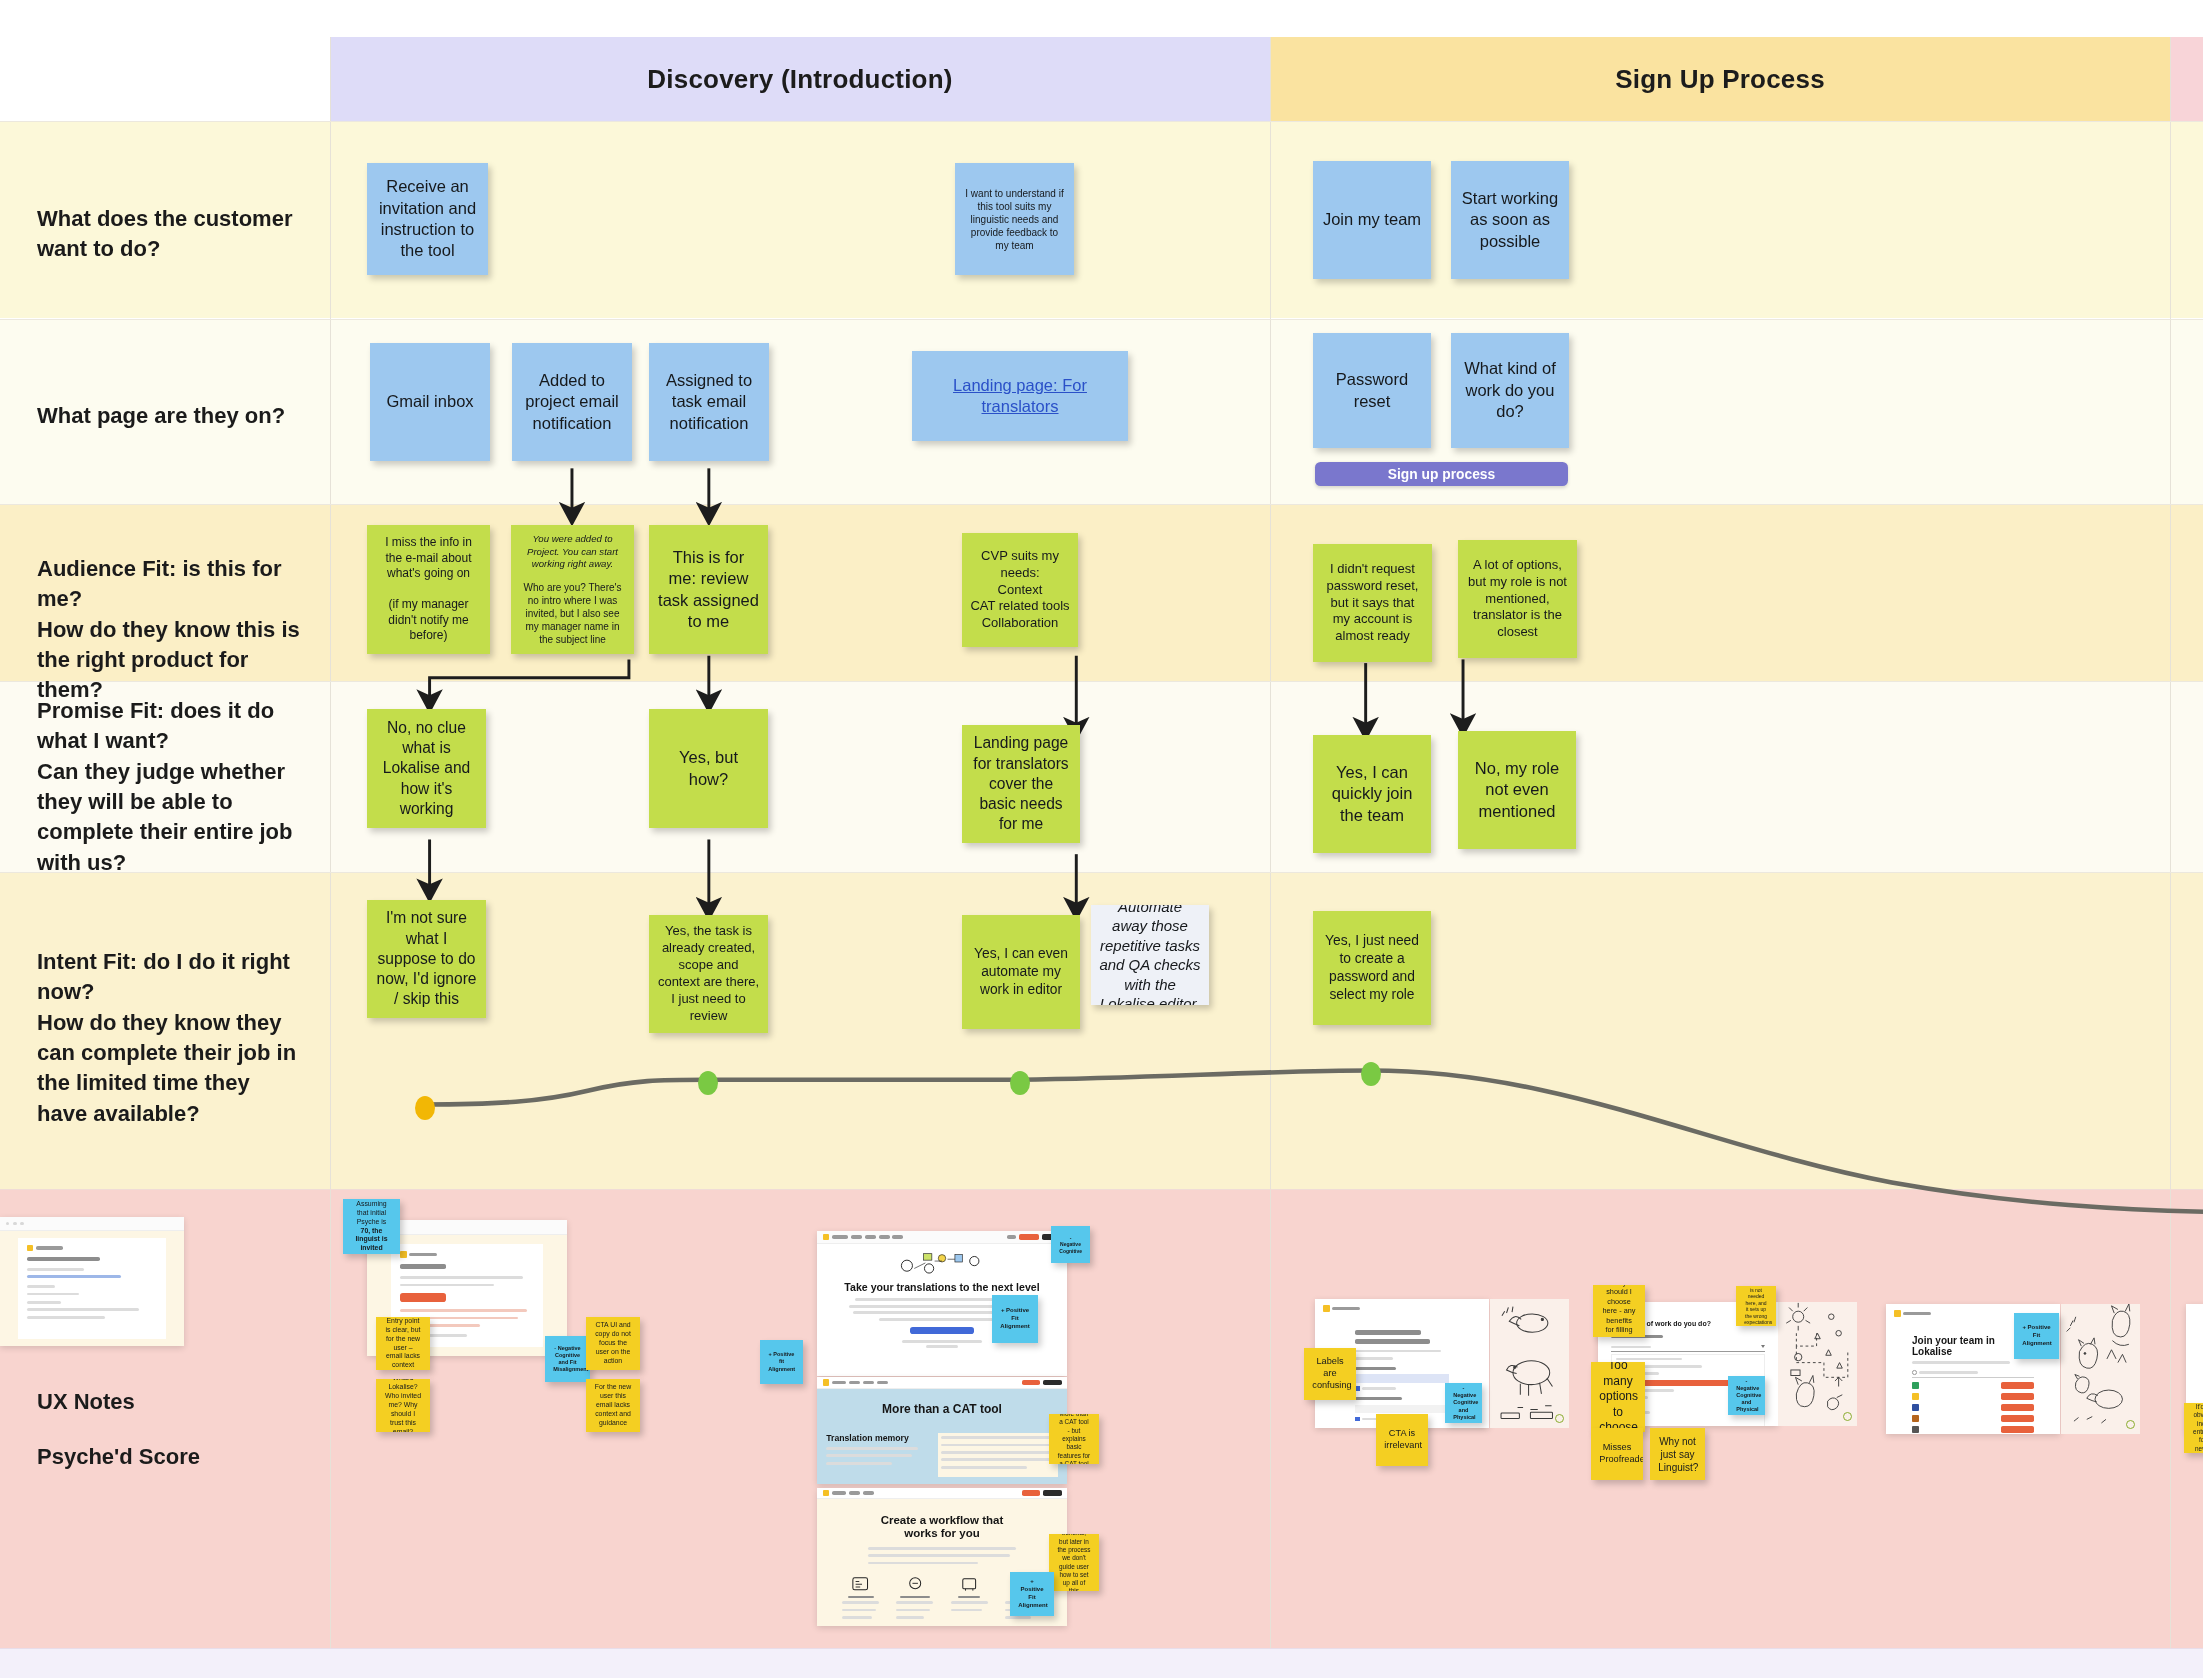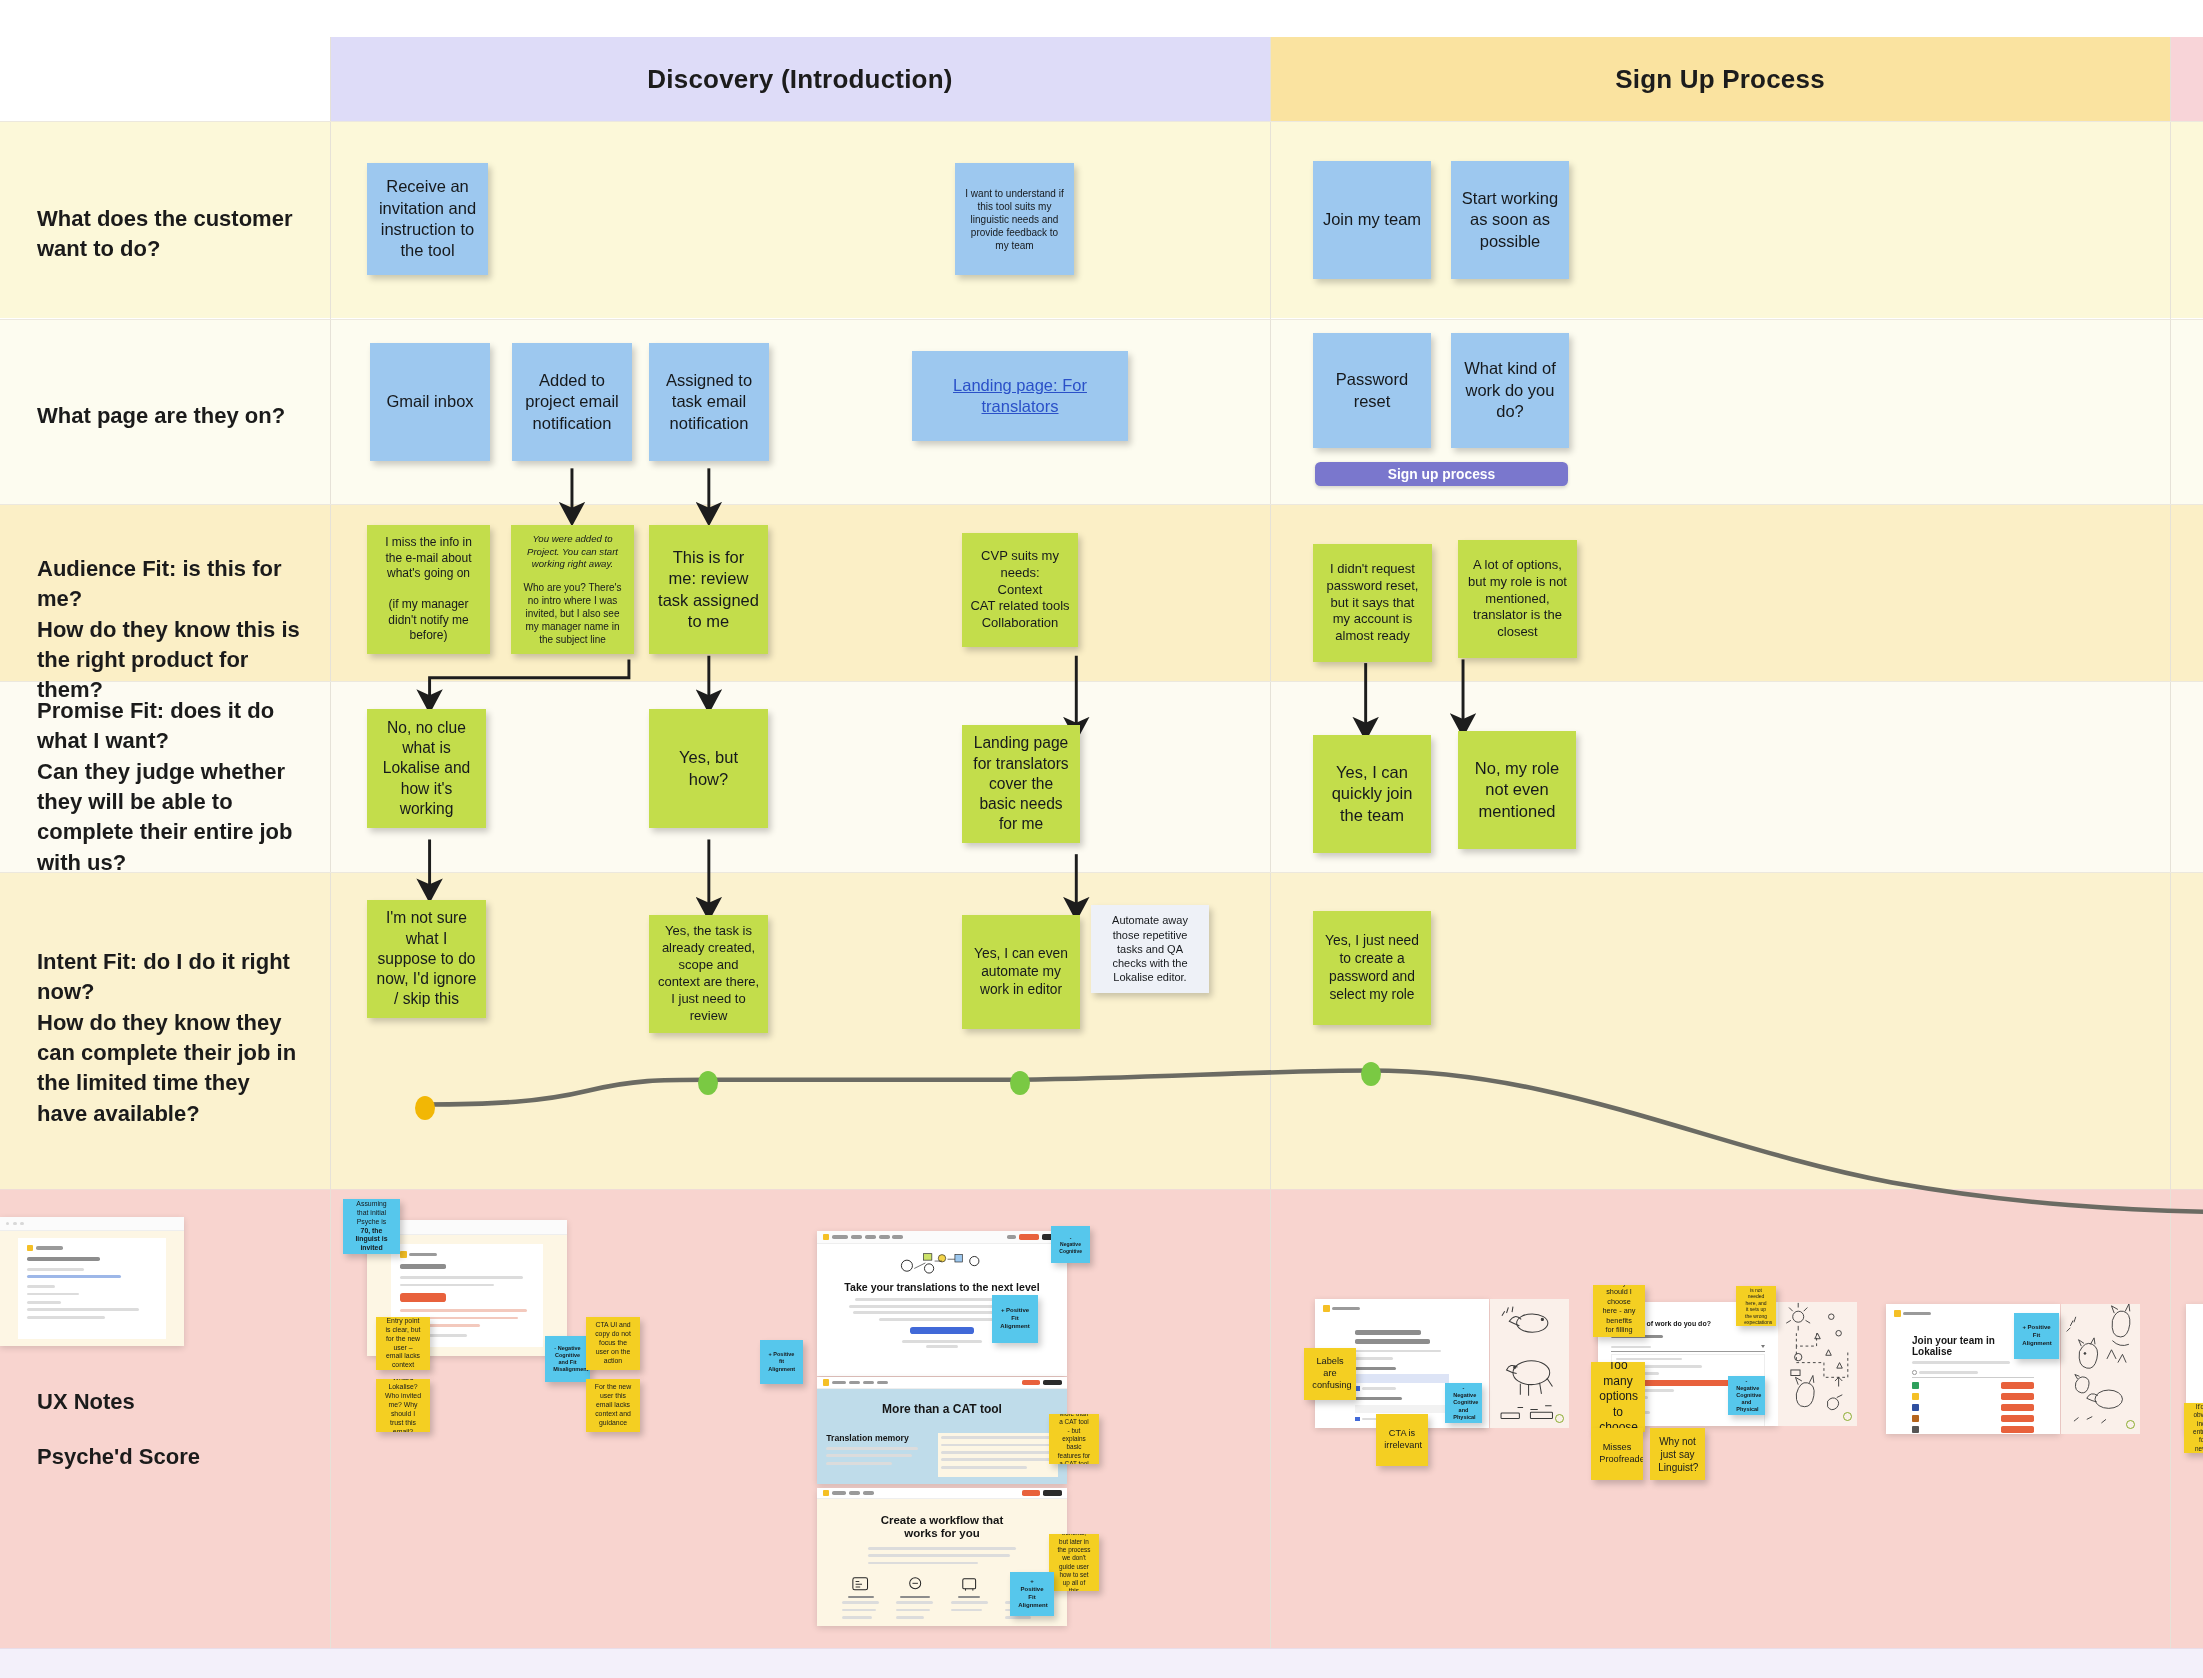--- a/index.html
+++ b/index.html
@@ -244,21 +244,21 @@
 
   <div class="note green" style="left:367px;top:900px;width:119px;height:118px;font-size:15.6px;">
     <span class="note-inner">I'm not sure what I suppose to do now, I'd ignore / skip this</span>
   </div>
   <div class="note green" style="left:649px;top:915px;width:119px;height:118px;font-size:13px;">
     <span class="note-inner">Yes, the task is already created, scope and context are there, I just need to review</span>
   </div>
   <div class="note green" style="left:962px;top:915px;width:118px;height:114px;font-size:13.8px;">
     <span class="note-inner">Yes, I can even automate my work in editor</span>
   </div>
-  <div class="note white" style="left:1091px;top:905px;width:118px;height:88px;font-size:11px;">
+  <div class="note white" style="left:1091px;top:905px;width:118px;height:100px;font-size:15px;font-style:italic;">
     <span class="note-inner">Automate away those repetitive tasks and QA checks with the Lokalise editor.</span>
   </div>
   <div class="note green" style="left:1313px;top:911px;width:118px;height:114px;font-size:13.8px;">
     <span class="note-inner">Yes, I just need to create a password and select my role</span>
   </div>
 
   <svg class="arrow" style="left:312px;top:459px;width:1332px;height:478px;" viewBox="0 0 1450 520">
     <defs>
       <marker id="ah" markerWidth="9" markerHeight="9" refX="3.6" refY="4.5" orient="auto">
         <path d="M0,0 L8.4,4.5 L0,9 L2,4.5 Z" fill="#1d1d1d"></path>

